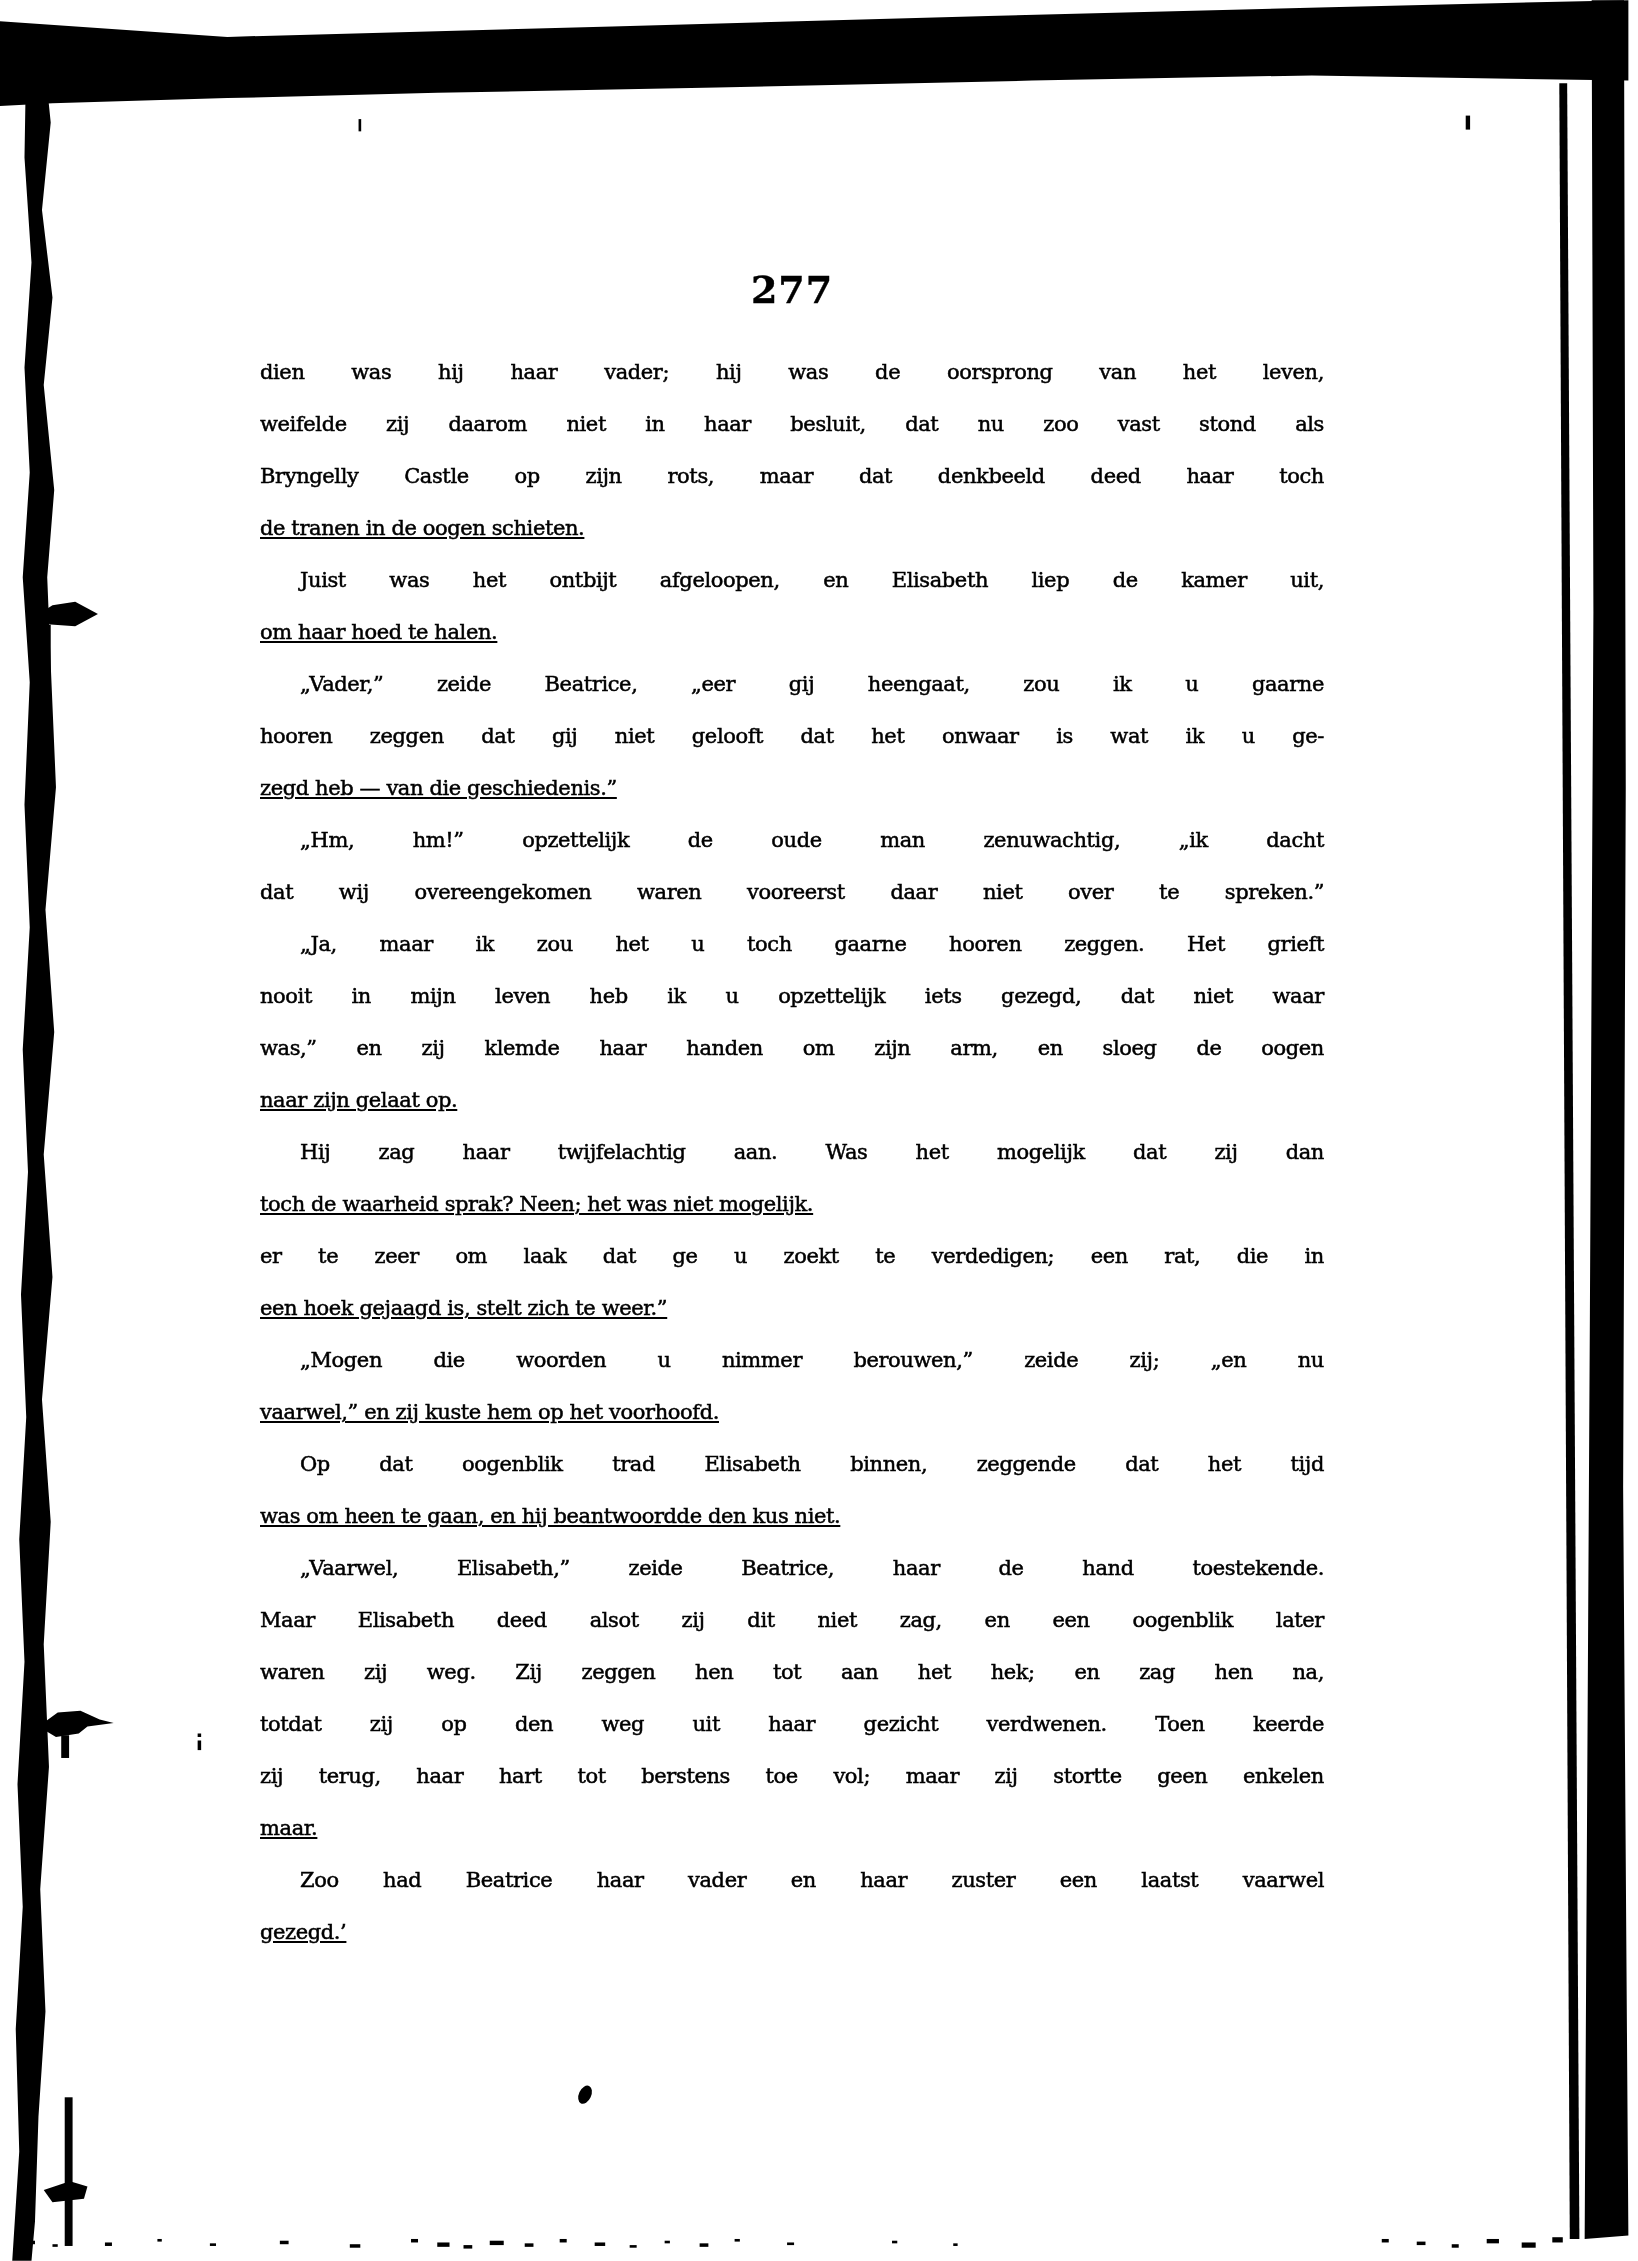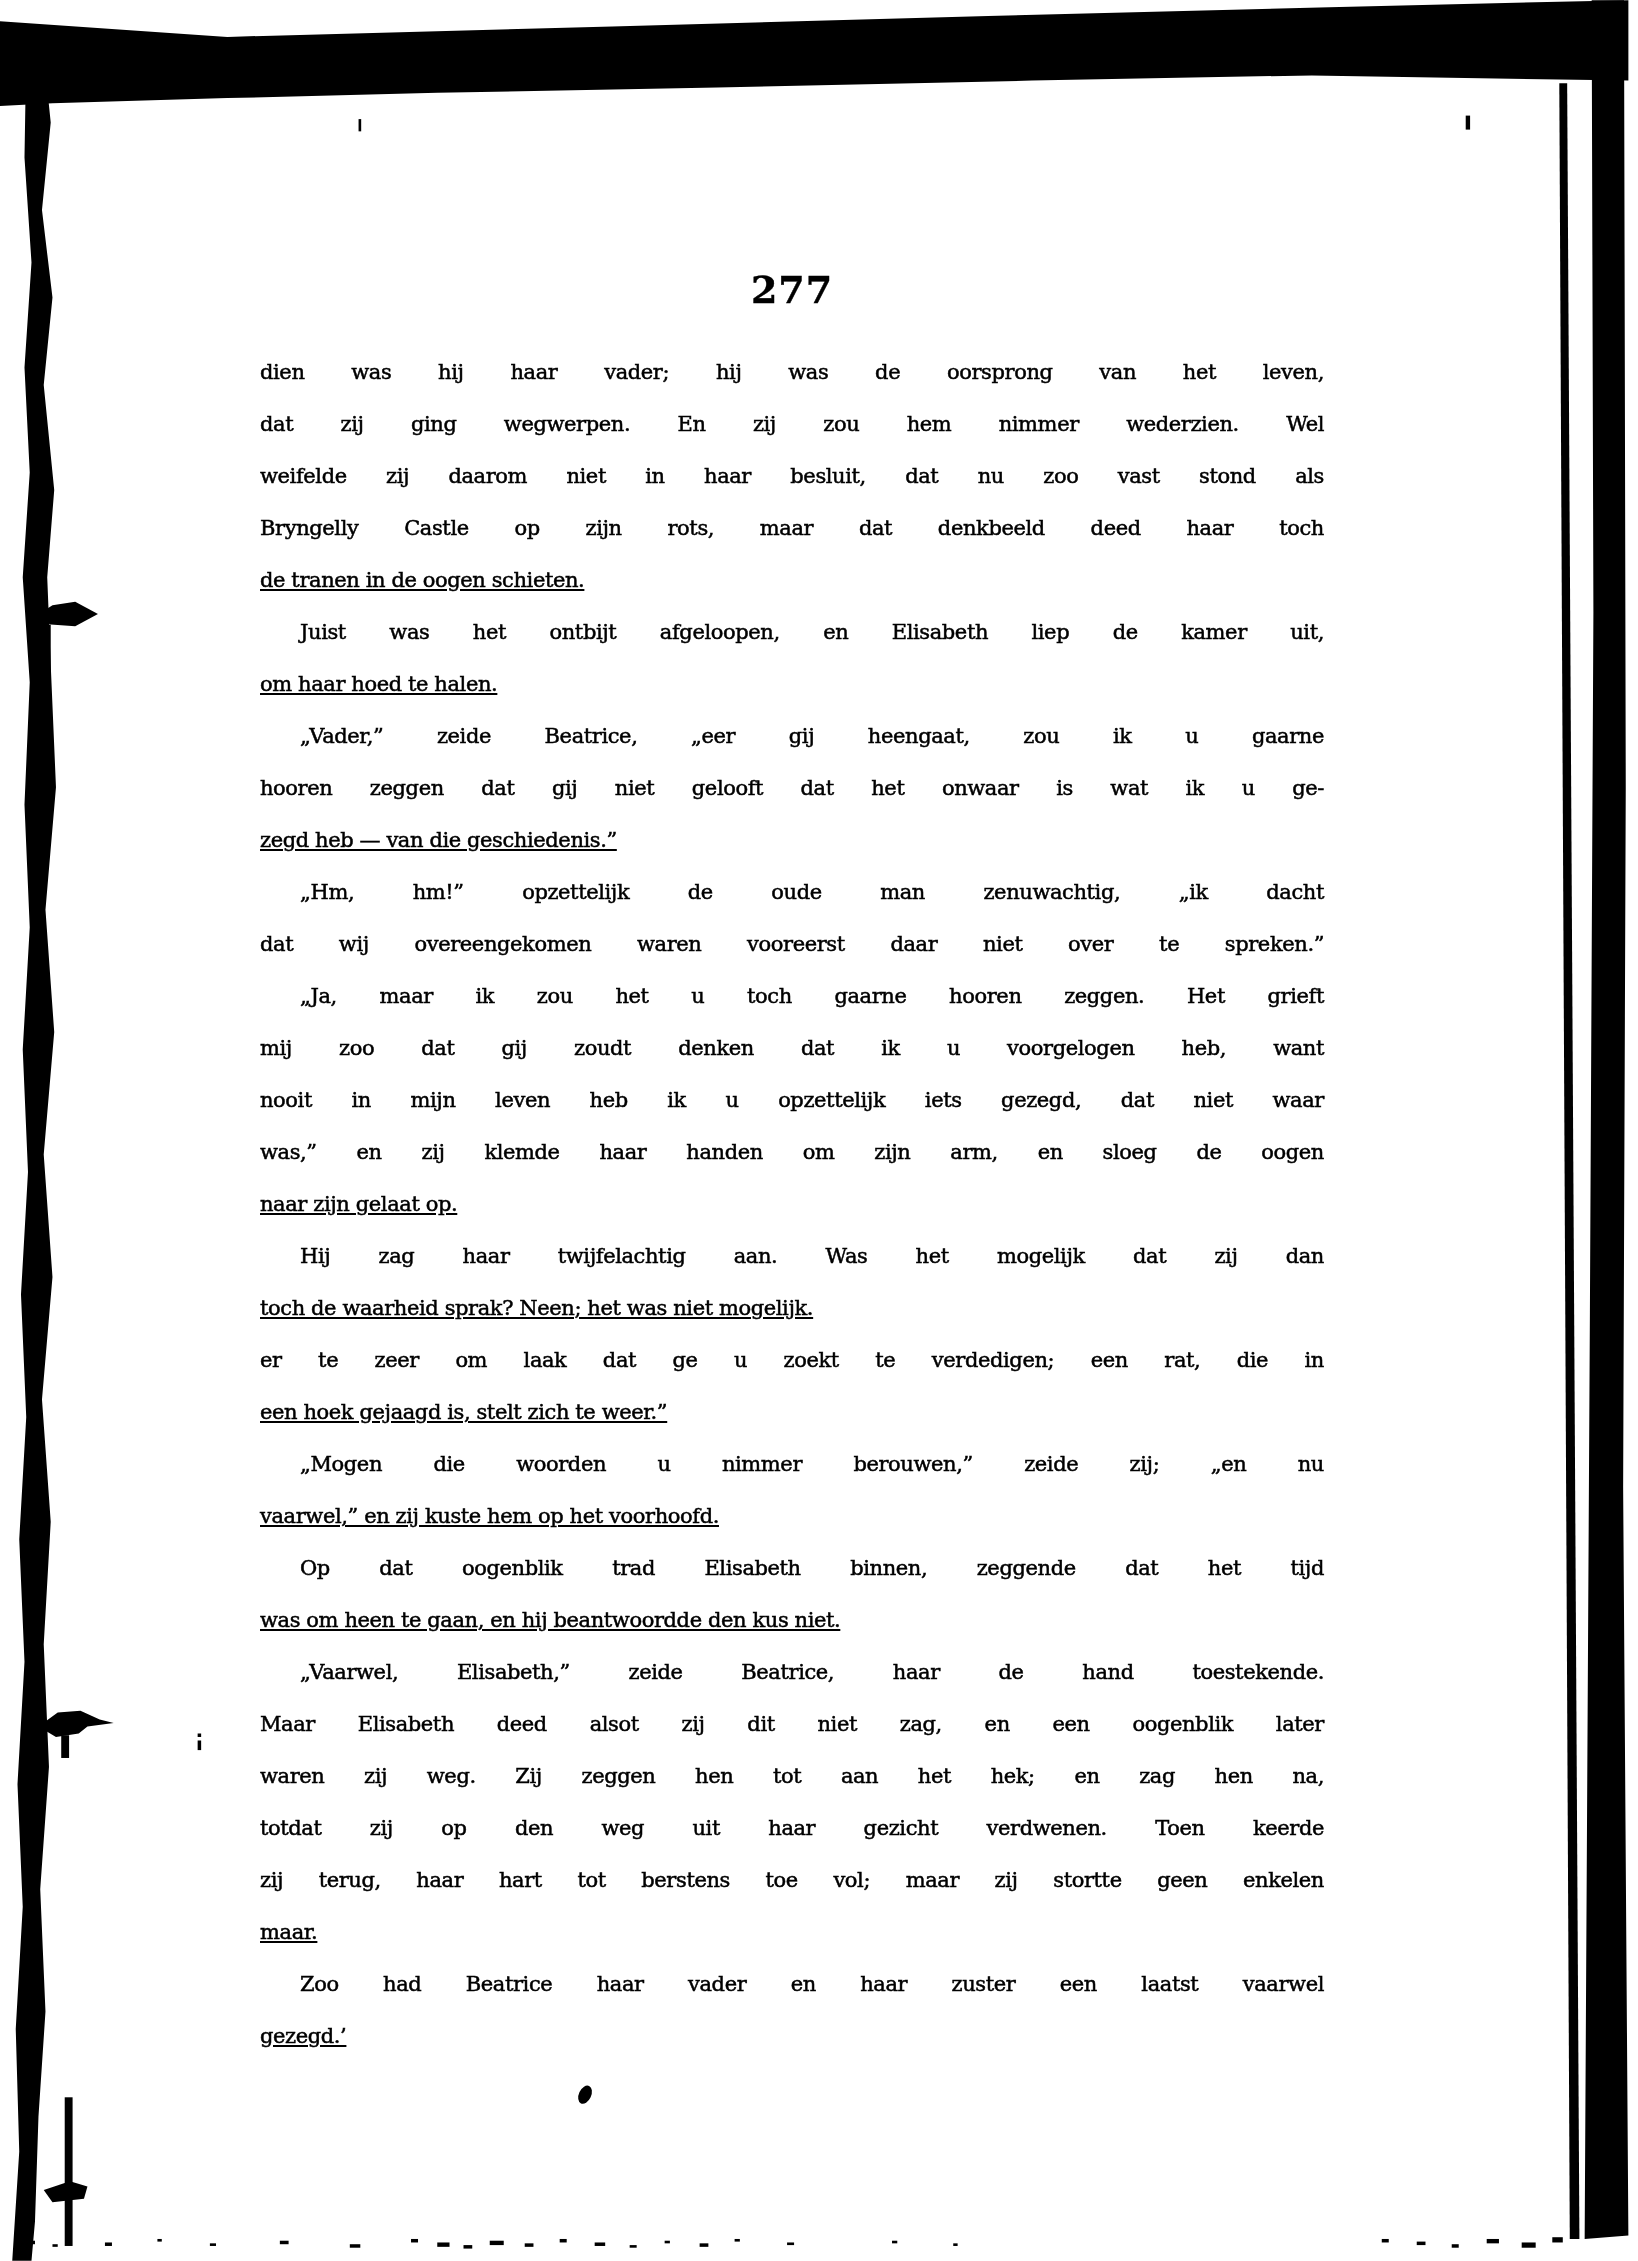--- a/index.html
+++ b/index.html
@@ -105,33 +105,31 @@
       <rect x="1700" y="2560" width="14" height="5"></rect>
         <rect x="1740" y="2564" width="16" height="6"></rect>
       <rect x="1775" y="2558" width="12" height="6"></rect>
     </g>
   </svg>
 
   <div class="pagenum">277</div>
 
   <div class="textblock">
       <div class="line">dien was hij haar vader; hij was de oorsprong van het leven,</div>
-      <div class="line">dat zij ging wegwerpen.  En zij zou hem nimmer wederzien.  Wel</div>
       <div class="line">weifelde zij daarom niet in haar besluit, dat nu zoo vast stond als</div>
       <div class="line">Bryngelly Castle op zijn rots, maar dat denkbeeld deed haar toch</div>
       <div class="line end">de tranen in de oogen schieten.</div>
       <div class="line indent">Juist was het ontbijt afgeloopen, en Elisabeth liep de kamer uit,</div>
       <div class="line end">om haar hoed te halen.</div>
       <div class="line indent">„Vader,” zeide Beatrice, „eer gij heengaat, zou ik u gaarne</div>
       <div class="line">hooren zeggen dat gij niet gelooft dat het onwaar is wat ik u ge-</div>
       <div class="line end">zegd heb — van die geschiedenis.”</div>
       <div class="line indent">„Hm, hm!” opzettelijk de oude man zenuwachtig, „ik dacht</div>
       <div class="line">dat wij overeengekomen waren vooreerst daar niet over te spreken.”</div>
       <div class="line indent">„Ja, maar ik zou het u toch gaarne hooren zeggen.  Het grieft</div>
-      <div class="line">mij zoo dat gij zoudt denken dat ik u voorgelogen heb, want</div>
       <div class="line">nooit in mijn leven heb ik u opzettelijk iets gezegd, dat niet waar</div>
       <div class="line">was,” en zij klemde haar handen om zijn arm, en sloeg de oogen</div>
       <div class="line end">naar zijn gelaat op.</div>
       <div class="line indent">Hij zag haar twijfelachtig aan.  Was het mogelijk dat zij dan</div>
       <div class="line end">toch de waarheid sprak?  Neen; het was niet mogelijk.</div>
       <div class="line">er te zeer om laak dat ge u zoekt te verdedigen; een rat, die in</div>
       <div class="line end">een hoek gejaagd is, stelt zich te weer.”</div>
       <div class="line indent">„Mogen die woorden u nimmer berouwen,” zeide zij; „en nu</div>
       <div class="line end">vaarwel,” en zij kuste hem op het voorhoofd.</div>
       <div class="line indent">Op dat oogenblik trad Elisabeth binnen, zeggende dat het tijd</div>

